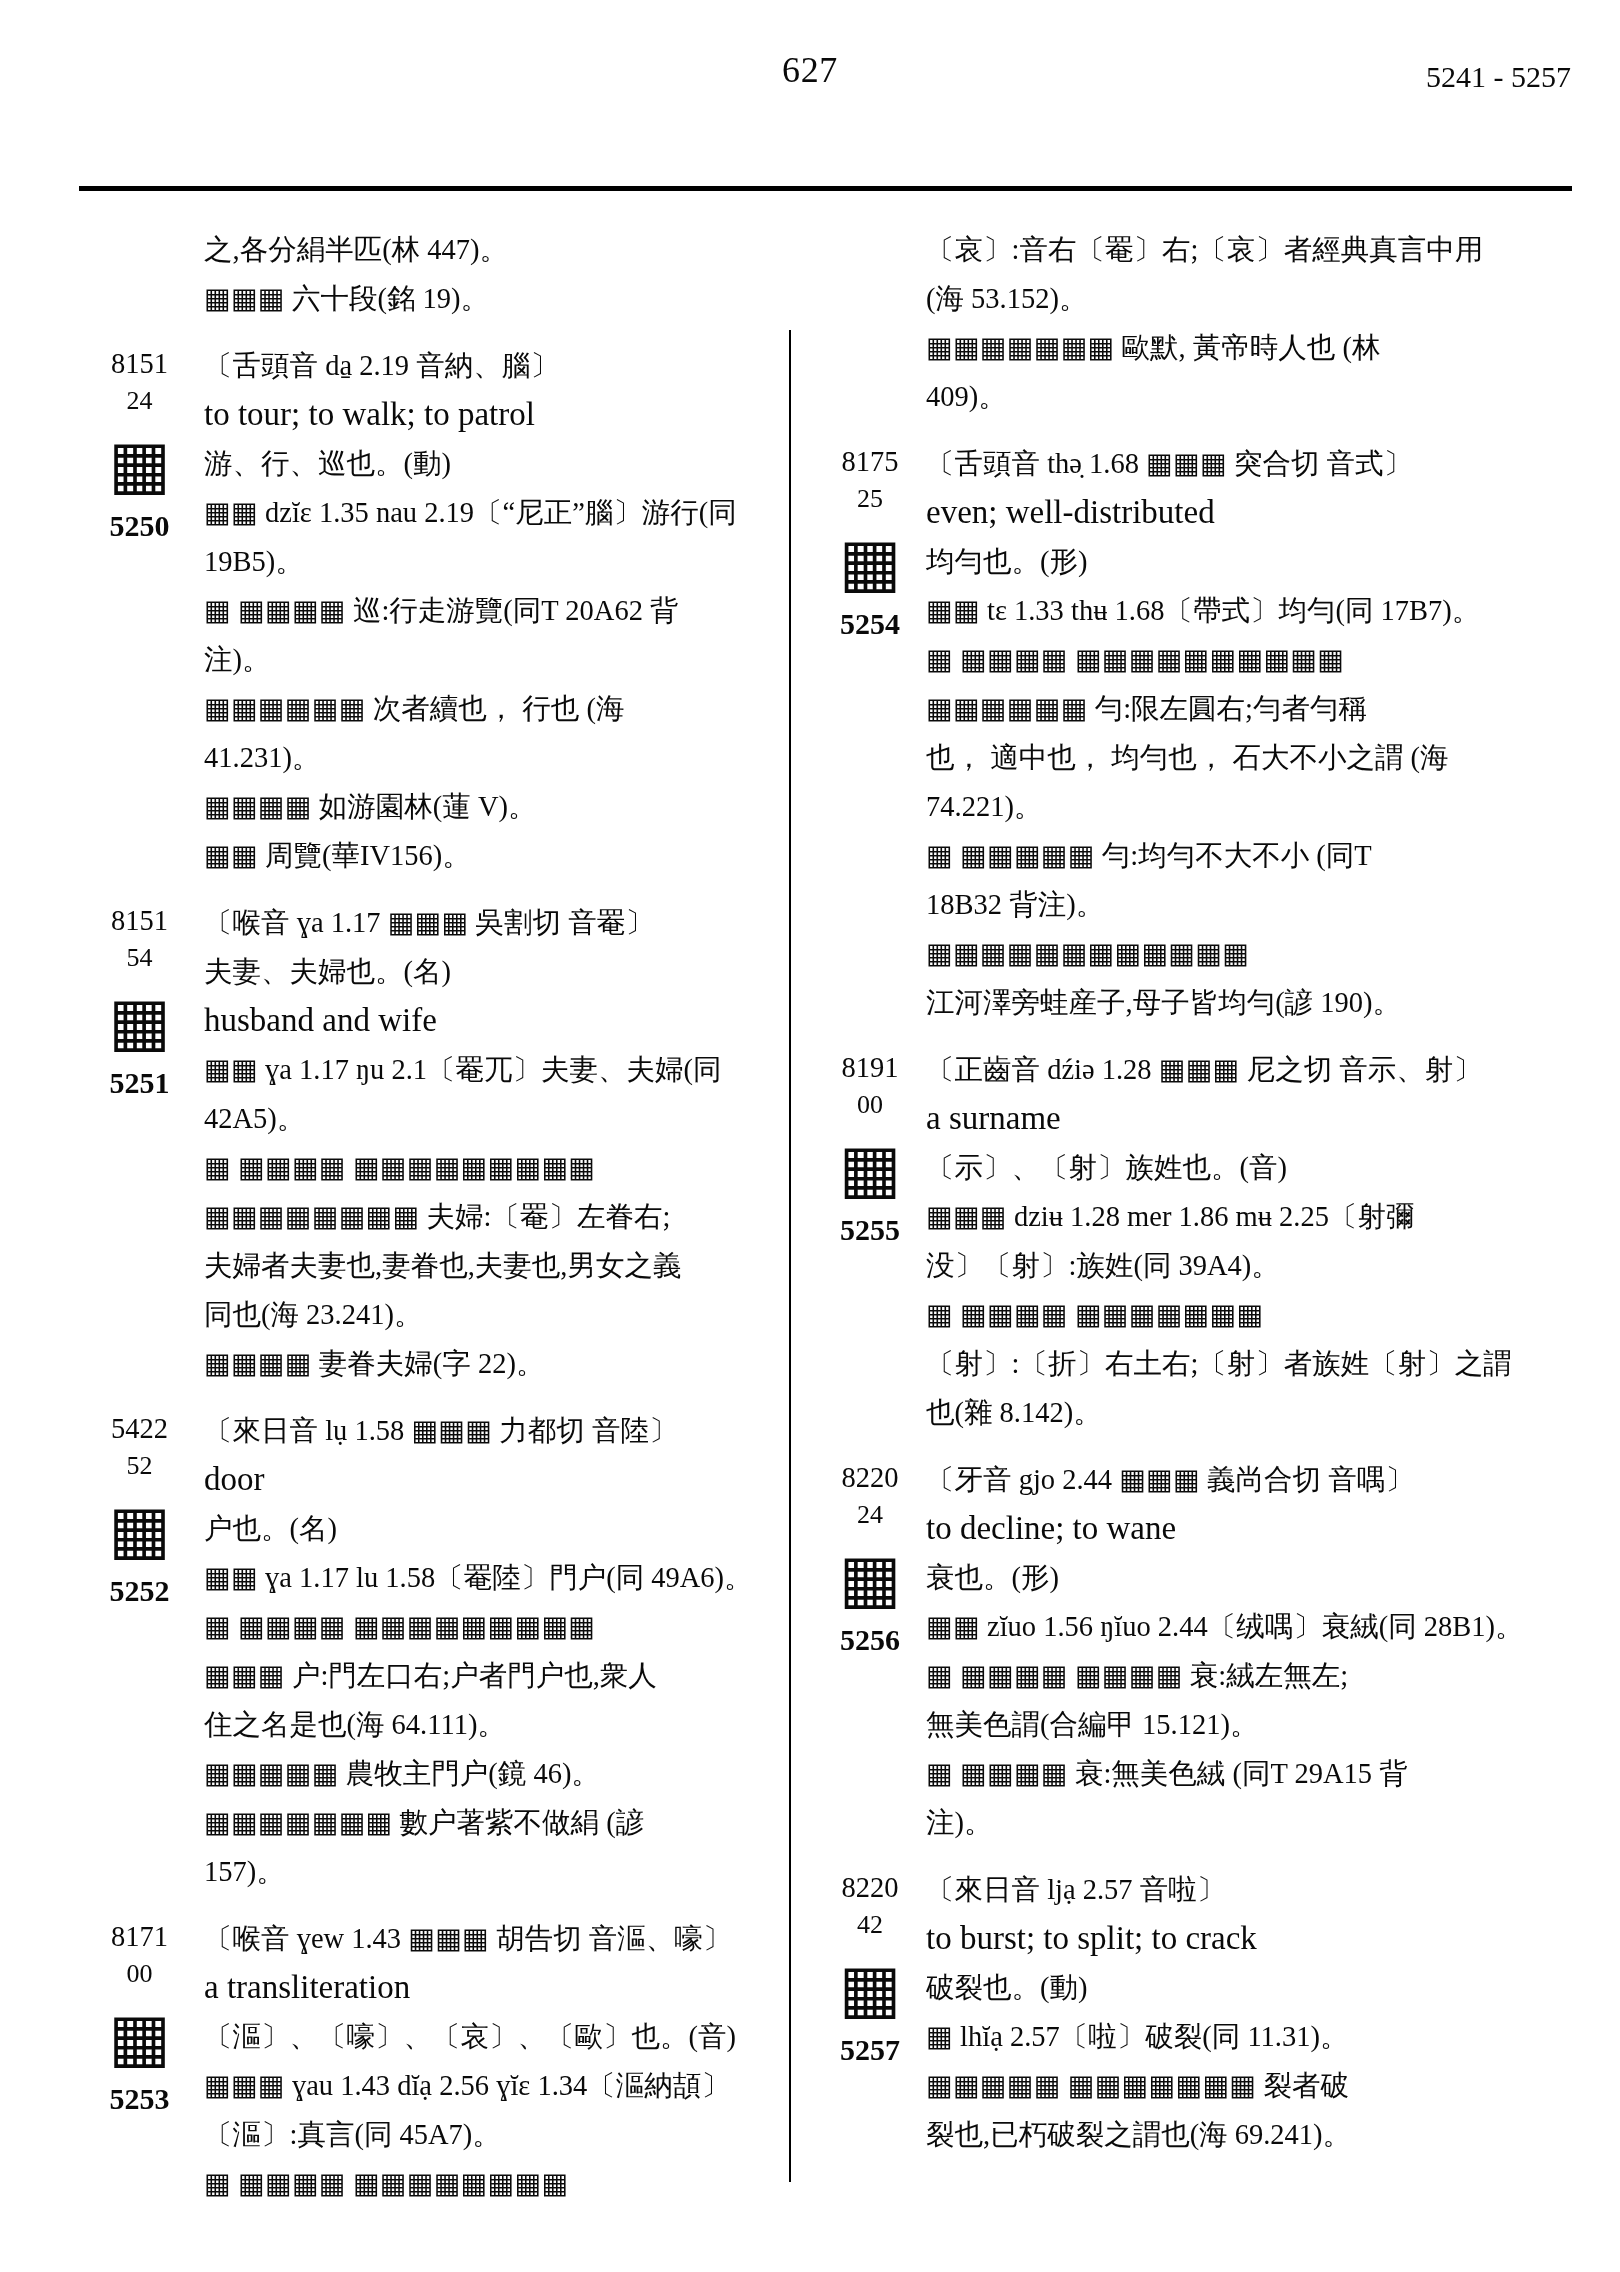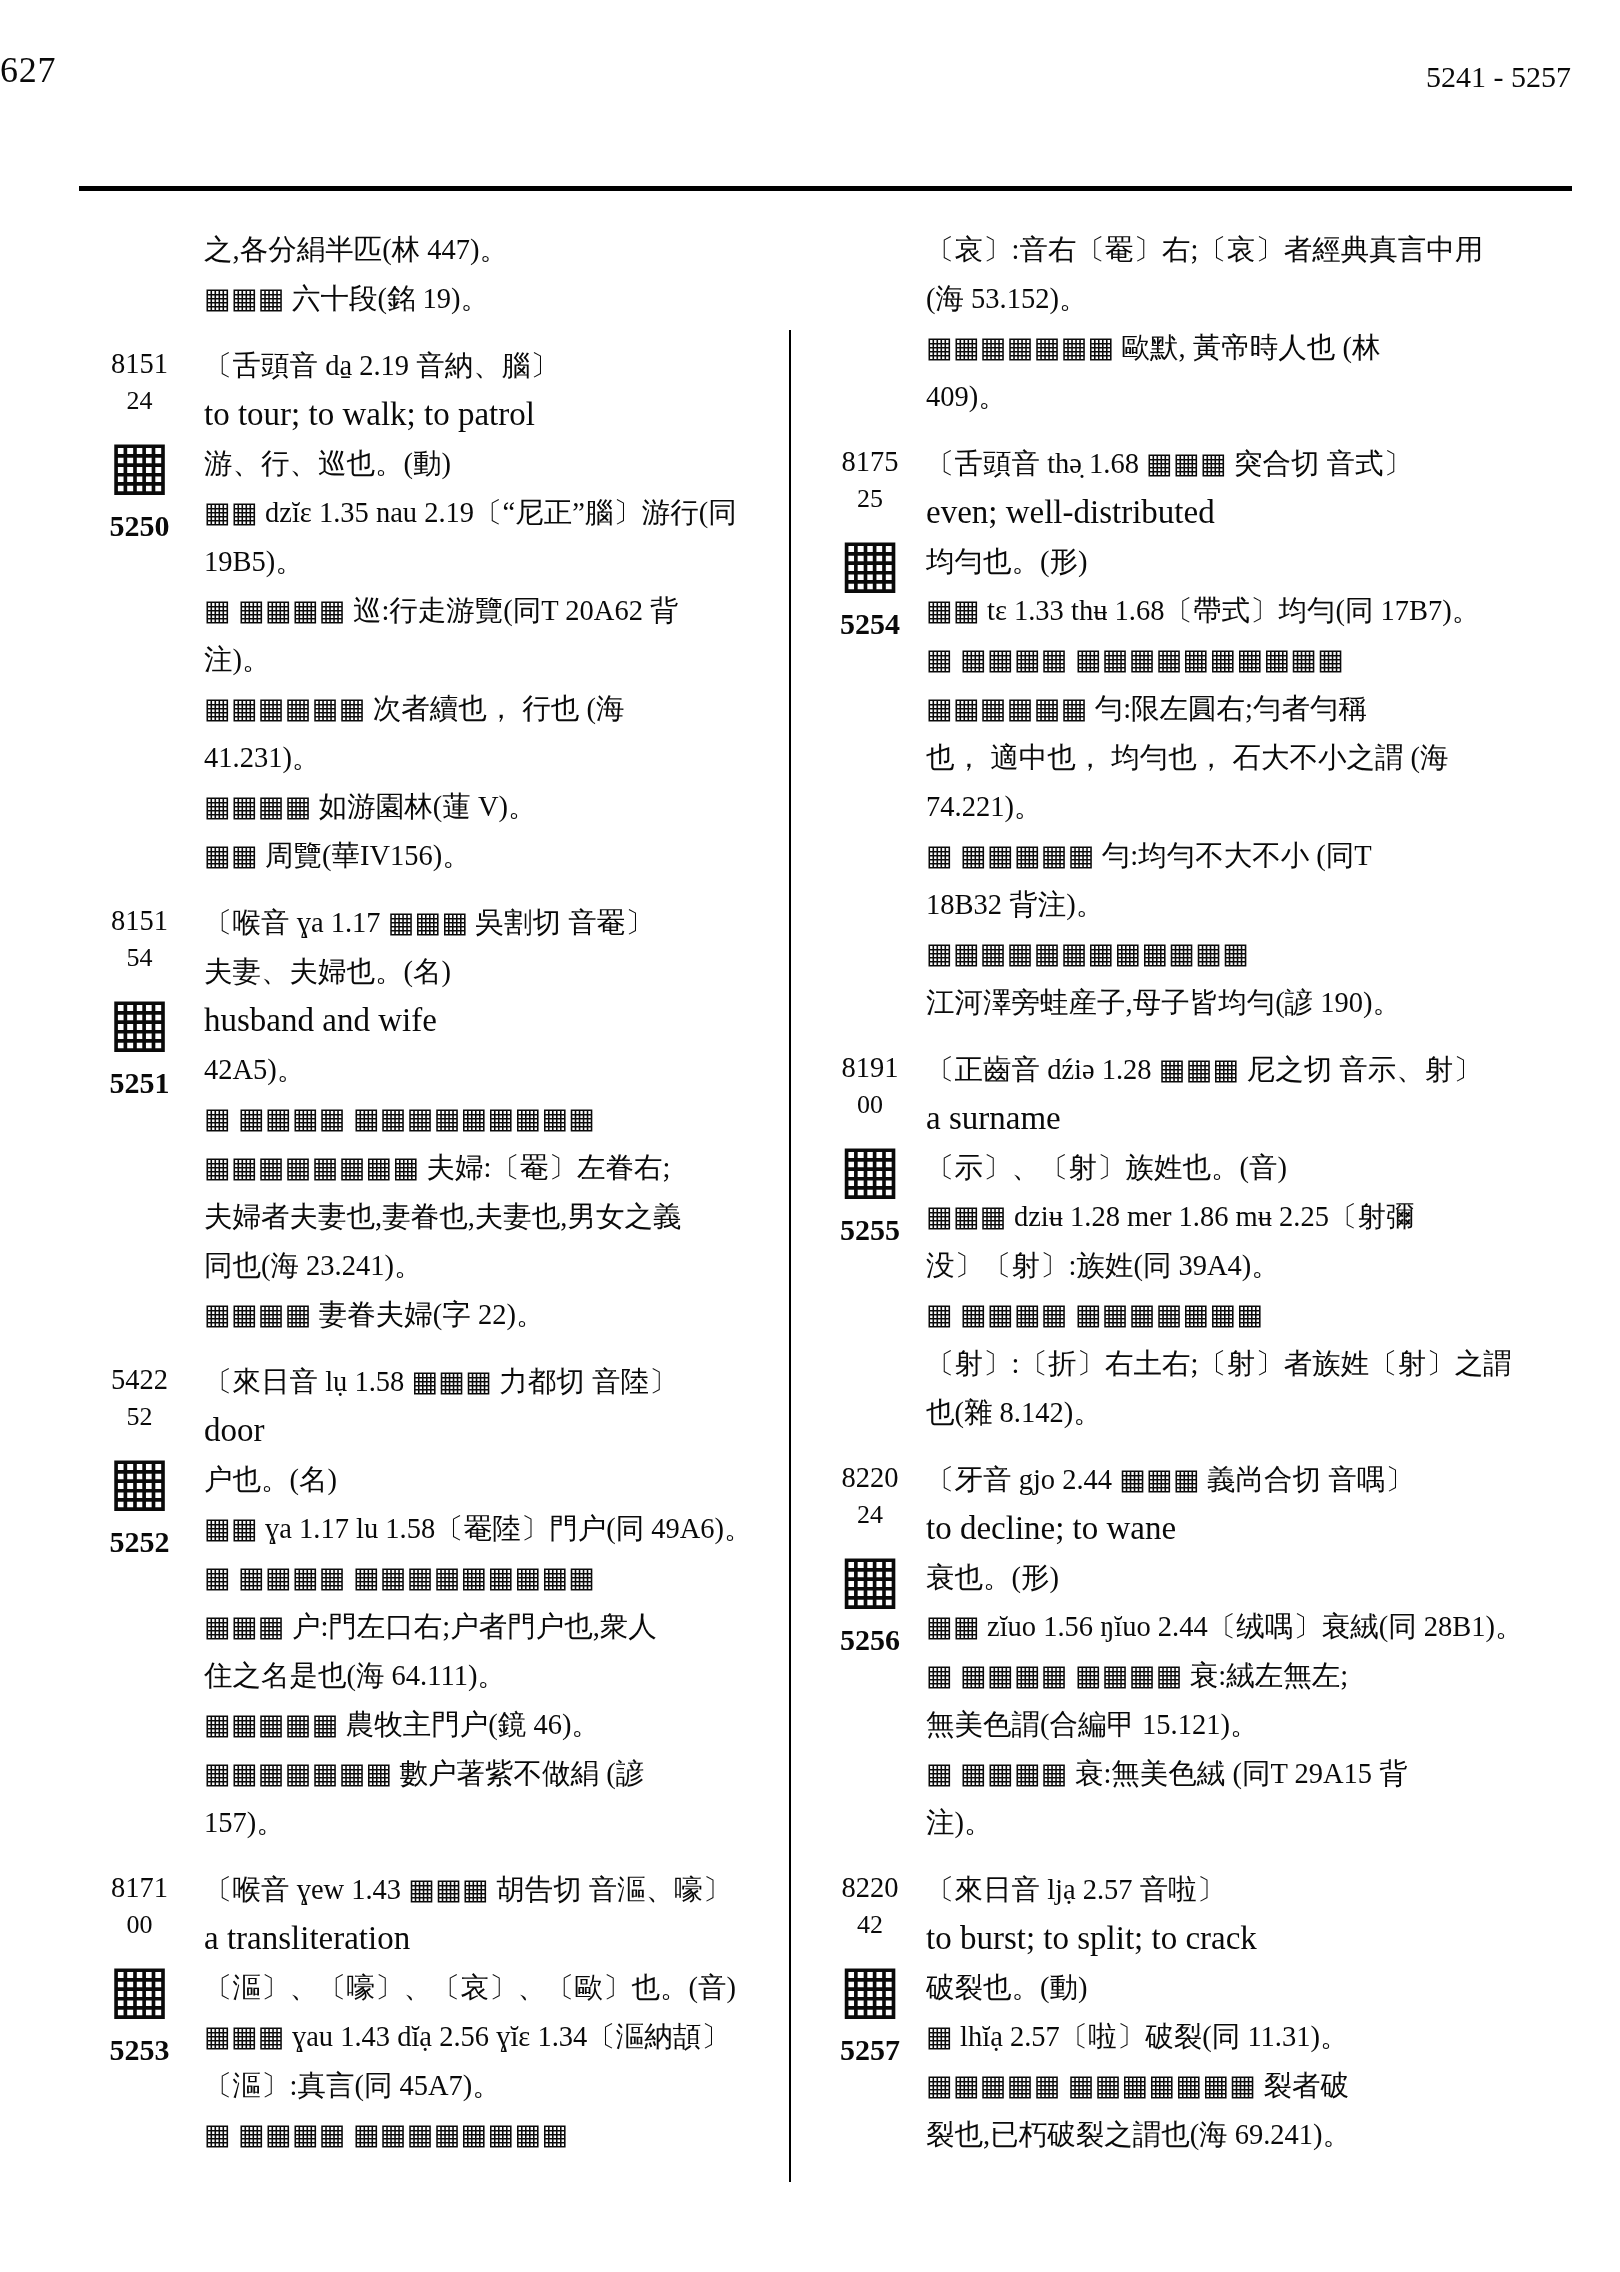--- a/index.html
+++ b/index.html
@@ -1,21 +1,21 @@
 <!DOCTYPE html>
 <html style="font-size:12px"><head>
 <meta charset="utf-8">
 <style>
   html,body{margin:0;padding:0;}
   body{
     width:1620px;height:2273px;position:relative;background:#ffffff;
     color:#0a0a0a;font-family:"Liberation Serif","DejaVu Serif","DejaVu Sans",serif;
     overflow:hidden;
   }
-  .page-number{position:absolute;top:49px;left:0;width:1620px;
+  .page-number{position:absolute;top:49px;left:0;width:1620px;text-align:center;
     font-size:36px;letter-spacing:0.7px;}
   .page-range{position:absolute;top:60px;right:49px;font-size:30px;font-weight:400;}
   .top-rule{position:absolute;left:79px;right:48px;top:186px;height:4.5px;background:#000;}
   .col-divider{position:absolute;left:789px;top:330px;width:2.2px;height:1852px;background:#000;}
   .col{position:absolute;top:225px;}
   .col-left{left:75px;width:712px;}
   .col-right{left:814px;width:759px;}
   .block{display:flex;margin-top:18px;}
   .block.first{margin-top:0;}
   .gutter{flex:0 0 129px;width:129px;text-align:center;padding-top:3px;}
@@ -74,20 +74,21 @@
       <div class="gutter">
         <div class="code">8151</div>
         <div class="code sub">54</div>
         <div class="headglyph">▦</div>
         <div class="num">5251</div>
       </div>
       <div class="entry-body">
         <div class="line phon">〔喉音 ɣa 1.17 ▦▦▦ 吳割切 音罨〕</div>
         <div class="line">夫妻、夫婦也。(名)</div>
         <div class="line gloss">husband and wife</div>
+        <div class="line">▦▦ ɣa 1.17 ŋu 2.1〔罨兀〕夫妻、夫婦(同</div>
         <div class="line">42A5)。</div>
         <div class="line">▦ ▦▦▦▦ ▦▦▦▦▦▦▦▦▦</div>
         <div class="line">▦▦▦▦▦▦▦▦ 夫婦:〔罨〕左眷右;</div>
         <div class="line">夫婦者夫妻也,妻眷也,夫妻也,男女之義</div>
         <div class="line">同也(海 23.241)。</div>
         <div class="line">▦▦▦▦ 妻眷夫婦(字 22)。</div>
       </div>
     </div>
 
     <div class="block">

